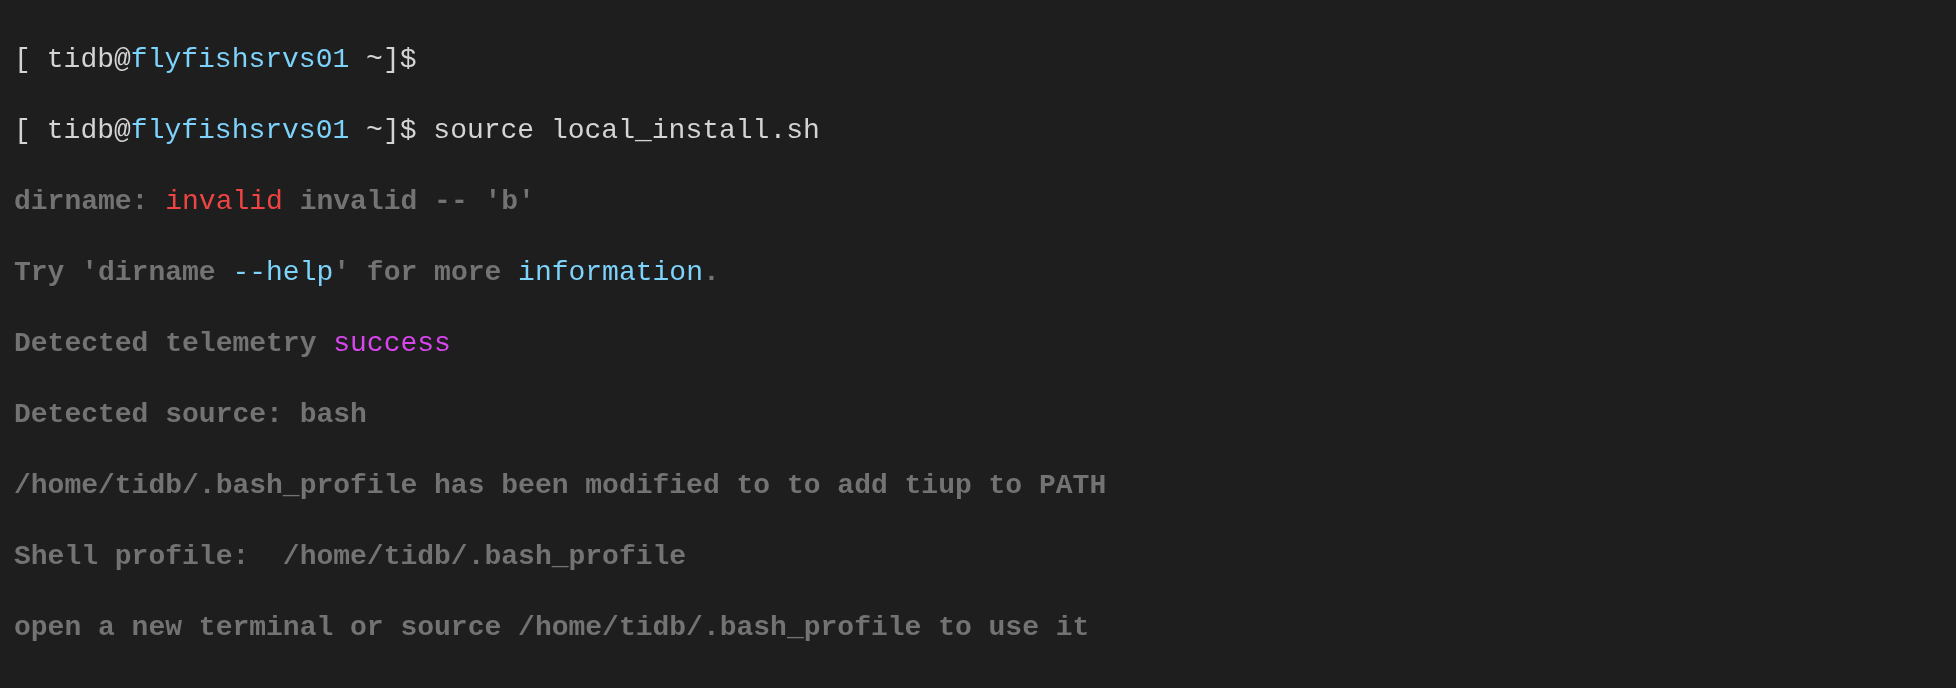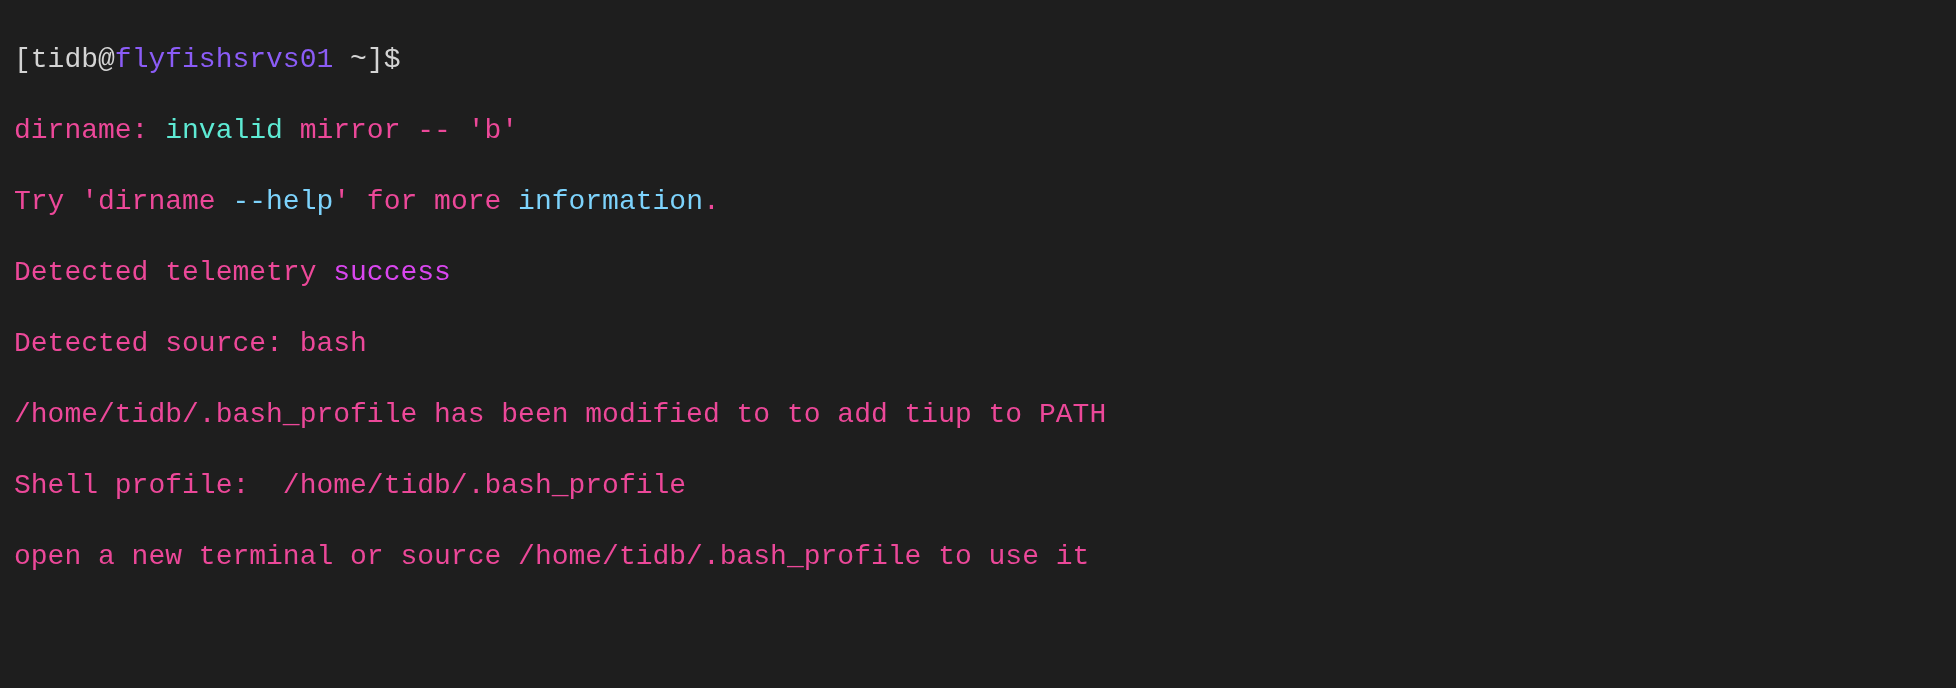--- a/index.html
+++ b/index.html
@@ -12,37 +12,38 @@
       line-height: 1.27;
       color: #d4d4d4;
       overflow: hidden;
     }
     .terminal {
       padding: 6px 14px;
       white-space: pre;
     }
     .line { display: block; }
     .prompt-bracket { color: #d4d4d4; }
-    .prompt-user { color: #d4d4d4; }
+    .prompt-user { color: #d4d4d4; margin-left: 16px; }
     .prompt-at { color: #d4d4d4; }
-    .prompt-host { color: #8b5cf6; }
+    .prompt-host { color: #7dd3fc; }
     .prompt-path { color: #d4d4d4; }
     .prompt-dollar { color: #d4d4d4; }
     .cmd { color: #d4d4d4; }
-    .red { color: #5eead4; text-align: right; }
+    .red { color: #ef4444; text-align: right; }
     .cyan { color: #7dd3fc; }
     .green { color: #d946ef; }
-    .plain { color: #ec4899; }
+    .plain { color: #737373; font-weight: bold; }
   </style>
 </head>
 <body>
 
 <div class="terminal">
 <span class="line"><span class="prompt-bracket">[</span><span class="prompt-user">tidb</span><span class="prompt-at">@</span><span class="prompt-host">flyfishsrvs01</span><span> </span><span class="prompt-path">~</span><span class="prompt-bracket">]</span><span class="prompt-dollar">$</span> <span class="cmd"></span></span>
-<span class="line"><span class="plain">dirname: </span><span class="red">invalid</span><span class="plain"> mirror -- 'b'</span></span>
+<span class="line"><span class="prompt-bracket">[</span><span class="prompt-user">tidb</span><span class="prompt-at">@</span><span class="prompt-host">flyfishsrvs01</span><span> </span><span class="prompt-path">~</span><span class="prompt-bracket">]</span><span class="prompt-dollar">$</span> <span class="cmd">source local_install.sh</span></span>
+<span class="line"><span class="plain">dirname: </span><span class="red">invalid</span><span class="plain"> invalid -- 'b'</span></span>
 <span class="line"><span class="plain">Try 'dirname </span><span class="cyan">--help</span><span class="plain">' for more </span><span class="cyan">information</span><span class="plain">.</span></span>
 <span class="line"><span class="plain">Detected telemetry </span><span class="green">success</span></span>
 <span class="line plain">Detected source: bash</span>
 <span class="line plain">/home/tidb/.bash_profile has been modified to to add tiup to PATH</span>
 <span class="line plain">Shell profile:  /home/tidb/.bash_profile</span>
 <span class="line plain">open a new terminal or source /home/tidb/.bash_profile to use it</span>
 
 
 
 

